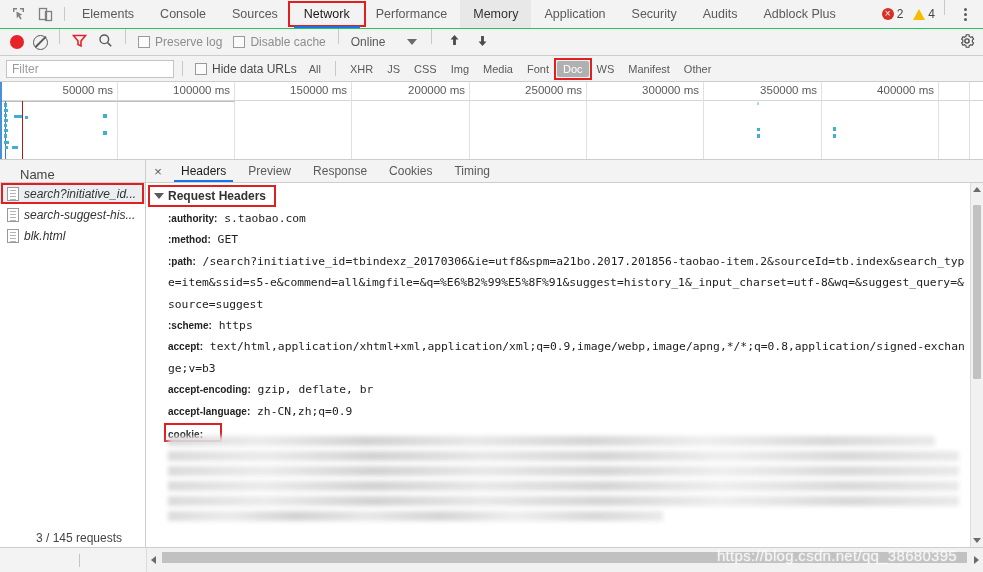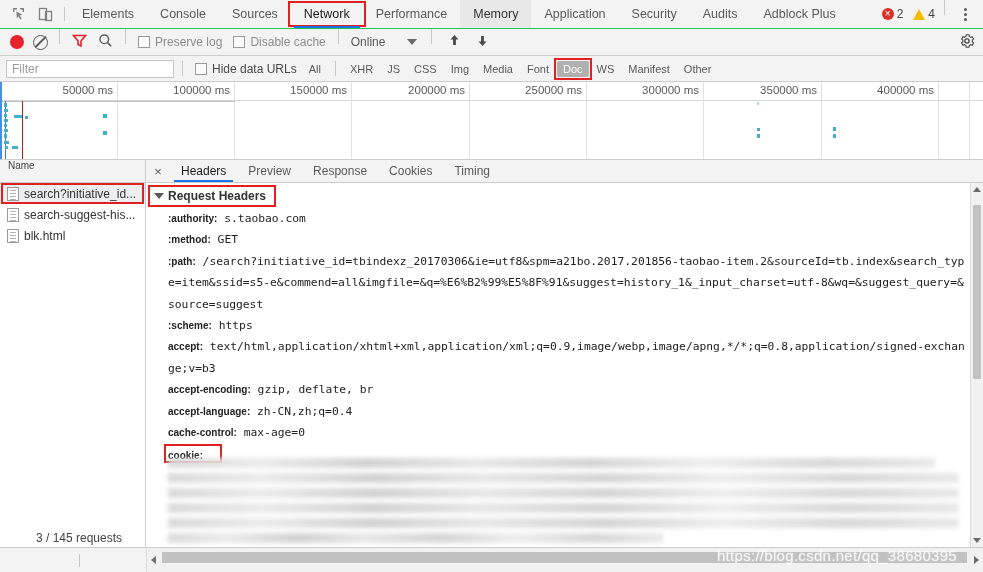--- a/index.html
+++ b/index.html
@@ -226,25 +226,25 @@
     width: 146px; min-width: 146px;
     background: #fff;
     border-right: 1px solid #cdcdcd;
     display: flex; flex-direction: column;
     position: relative;
   }
   .req-head {
     height: 23px; min-height: 23px;
     background: #f3f3f3;
     border-bottom: 1px solid #cdcdcd;
-    display: flex; align-items: flex-start;
-    padding-left: 8px;
-    font-size: 10px; color: #444;
-  }
-  .req-list { flex: 1; overflow: hidden; }
+    display: flex; align-items: flex-end;
+    padding-left: 20px;
+    font-size: 13px; color: #444;
+  }
+  .req-list { flex: 1; overflow: hidden; font-style: italic; }
   .req-row {
     height: 21px;
     display: flex; align-items: center;
     gap: 5px; padding-left: 7px;
     font-size: 12px; color: #333;
     cursor: pointer; position: relative;
     white-space: nowrap; overflow: hidden;
   }
   .req-row.sel { background: #eceff1; }
   .doc-ico {
@@ -705,25 +705,21 @@
           <div class="hdr-row">
             <span class="hdr-name">accept:</span>
             <span class="hdr-val">text/html,application/xhtml+xml,application/xml;q=0.9,image/webp,image/apng,*/*;q=0.8,application/signed-exchange;v=b3</span>
           </div>
           <div class="hdr-row">
             <span class="hdr-name">accept-encoding:</span>
             <span class="hdr-val">gzip, deflate, br</span>
           </div>
           <div class="hdr-row">
             <span class="hdr-name">accept-language:</span>
-            <span class="hdr-val">zh-CN,zh;q=0.4</span>
-          </div>
-          <div class="hdr-row">
-            <span class="hdr-name">cache-control:</span>
-            <span class="hdr-val">max-age=0</span>
+            <span class="hdr-val">zh-CN,zh;q=0.9</span>
           </div>
           <div class="hdr-row" style="margin-top:2px;">
             <span class="hdr-name">cookie:</span>
             <span class="cookie-redbox"></span>
           </div>
         </div>
         <div class="blur-wrap">
           <div class="blur-line" style="width:96%;margin-top:-9px;"></div>
           <div class="blur-line" style="width:99%;"></div>
           <div class="blur-line" style="width:99%;"></div>

